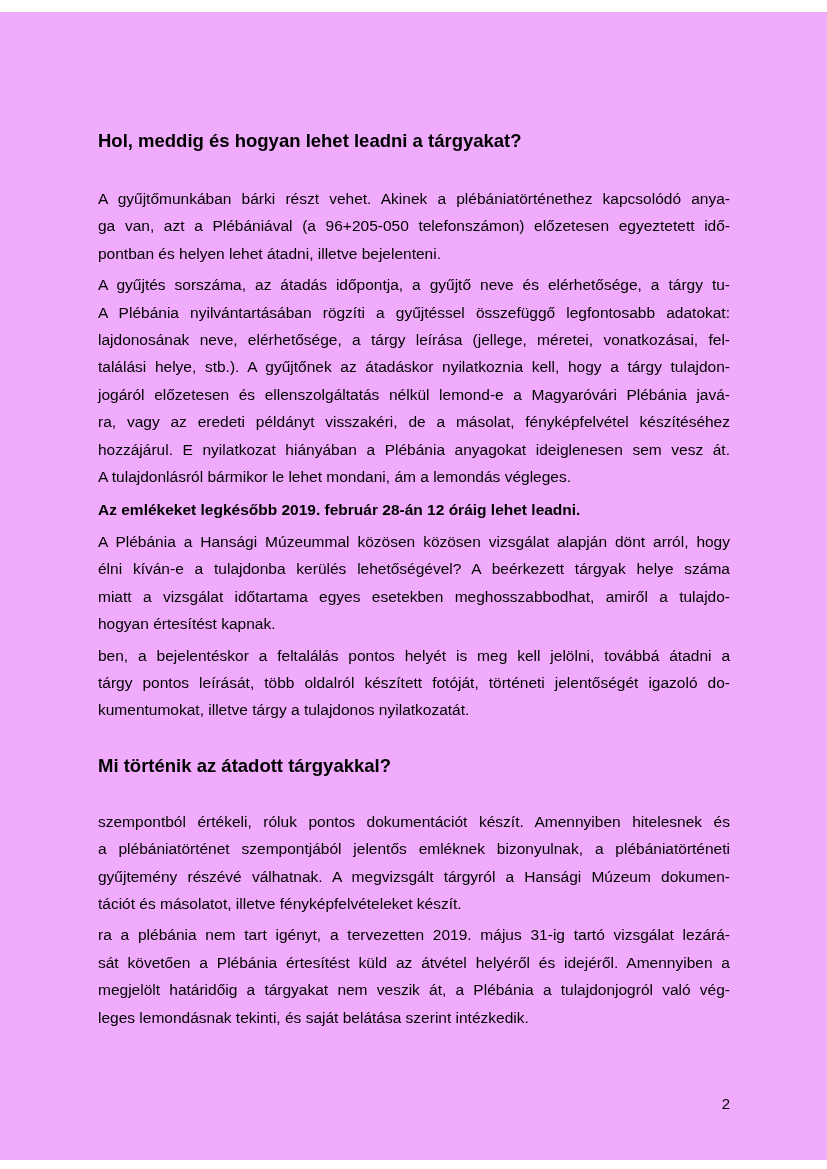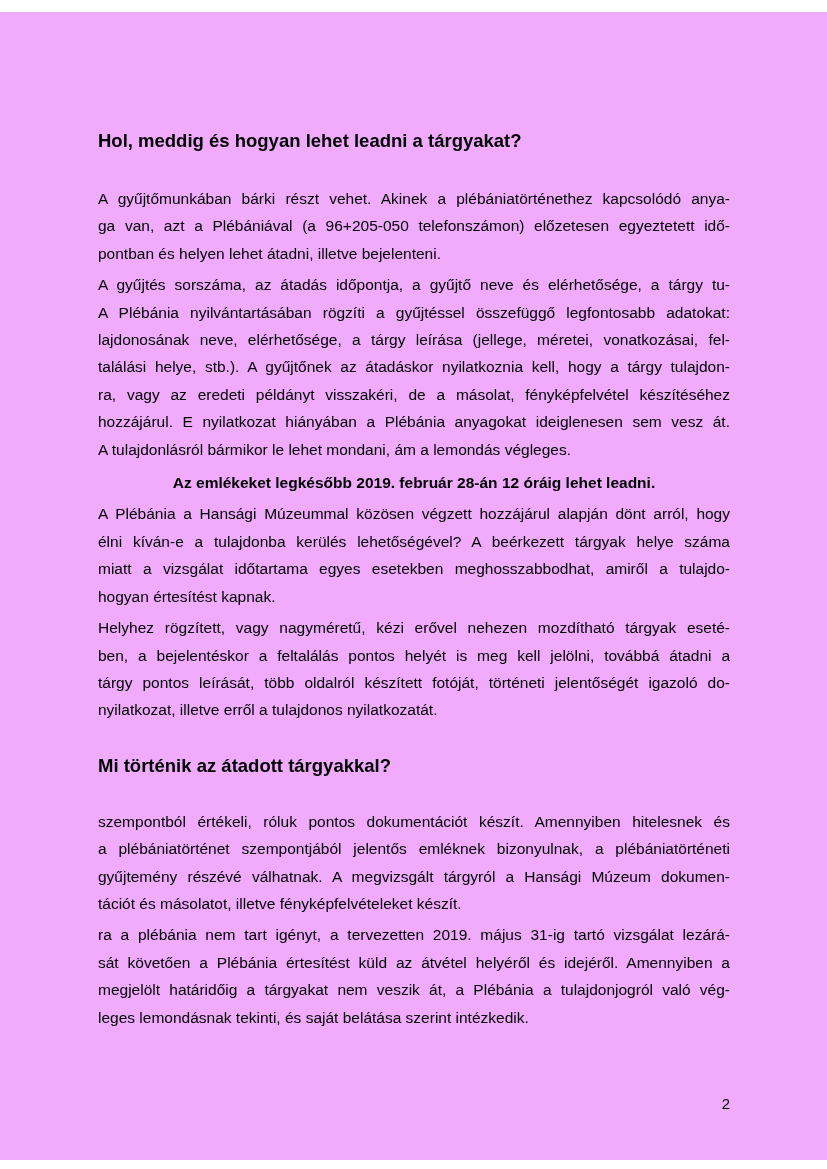--- a/index.html
+++ b/index.html
@@ -46,21 +46,21 @@
     -moz-text-align-last: justify;
     white-space: normal;
   }
   .para .line.last {
     text-align: center;
     text-align-last: left;
     -moz-text-align-last: left;
   }
   .deadline {
     font-weight: 700;
-    text-align: center;
+    text-align: left;
     line-height: 27.4px;
     margin: 6px 0 4px 0;
   }
   .page-number {
     position: absolute;
     top: 1084px;
     right: 97px;
     font-family: "Liberation Sans", "DejaVu Sans", sans-serif;
     font-size: 15px;
     line-height: 16px;
@@ -80,39 +80,39 @@
         <div class="line">A gyűjtőmunkában bárki részt vehet. Akinek a plébániatörténethez kapcsolódó anya-</div>
         <div class="line">ga van, azt a Plébániával (a 96+205-050 telefonszámon) előzetesen egyeztetett idő-</div>
         <div class="line last">pontban és helyen lehet átadni, illetve bejelenteni.</div>
       </div>
 
     <div class="para">
         <div class="line">A gyűjtés sorszáma, az átadás időpontja, a gyűjtő neve és elérhetősége, a tárgy tu-</div>
         <div class="line">A Plébánia nyilvántartásában rögzíti a gyűjtéssel összefüggő legfontosabb adatokat:</div>
         <div class="line">lajdonosának neve, elérhetősége, a tárgy leírása (jellege, méretei, vonatkozásai, fel-</div>
         <div class="line">találási helye, stb.). A gyűjtőnek az átadáskor nyilatkoznia kell, hogy a tárgy tulajdon-</div>
+        <div class="line">jogáról előzetesen és ellenszolgáltatás nélkül lemond-e a Magyaróvári Plébánia javá-</div>
         <div class="line">ra, vagy az eredeti példányt visszakéri, de a másolat, fényképfelvétel készítéséhez</div>
         <div class="line">hozzájárul. E nyilatkozat hiányában a Plébánia anyagokat ideiglenesen sem vesz át.</div>
         <div class="line last">A tulajdonlásról bármikor le lehet mondani, ám a lemondás végleges.</div>
       </div>
 
     <p class="deadline">Az emlékeket legkésőbb 2019. február 28-án 12 óráig lehet leadni.</p>
 
     <div class="para">
-        <div class="line">A Plébánia a Hansági Múzeummal közösen végzett hozzájárul alapján dönt arról, hogy</div>
+        <div class="line">A Plébánia a Hansági Múzeummal közösen közösen vizsgálat alapján dönt arról, hogy</div>
         <div class="line">élni kíván-e a tulajdonba kerülés lehetőségével? A beérkezett tárgyak helye száma</div>
         <div class="line">miatt a vizsgálat időtartama egyes esetekben meghosszabbodhat, amiről a tulajdo-</div>
         <div class="line last">hogyan értesítést kapnak.</div>
       </div>
 
     <div class="para">
-        <div class="line">Helyhez rögzített, vagy nagyméretű, kézi erővel nehezen mozdítható tárgyak eseté-</div>
         <div class="line">ben, a bejelentéskor a feltalálás pontos helyét is meg kell jelölni, továbbá átadni a</div>
         <div class="line">tárgy pontos leírását, több oldalról készített fotóját, történeti jelentőségét igazoló do-</div>
-        <div class="line last">nyilatkozat, illetve erről a tulajdonos nyilatkozatát.</div>
+        <div class="line last">kumentumokat, illetve tárgy a tulajdonos nyilatkozatát.</div>
       </div>
 
     <h1 class="heading second">Mi történik az átadott tárgyakkal?</h1>
 
     <div class="para">
         <div class="line">szempontból értékeli, róluk pontos dokumentációt készít. Amennyiben hitelesnek és</div>
         <div class="line">a plébániatörténet szempontjából jelentős emléknek bizonyulnak, a plébániatörténeti</div>
         <div class="line">gyűjtemény részévé válhatnak. A megvizsgált tárgyról a Hansági Múzeum dokumen-</div>
         <div class="line last">tációt és másolatot, illetve fényképfelvételeket készít.</div>
       </div>

